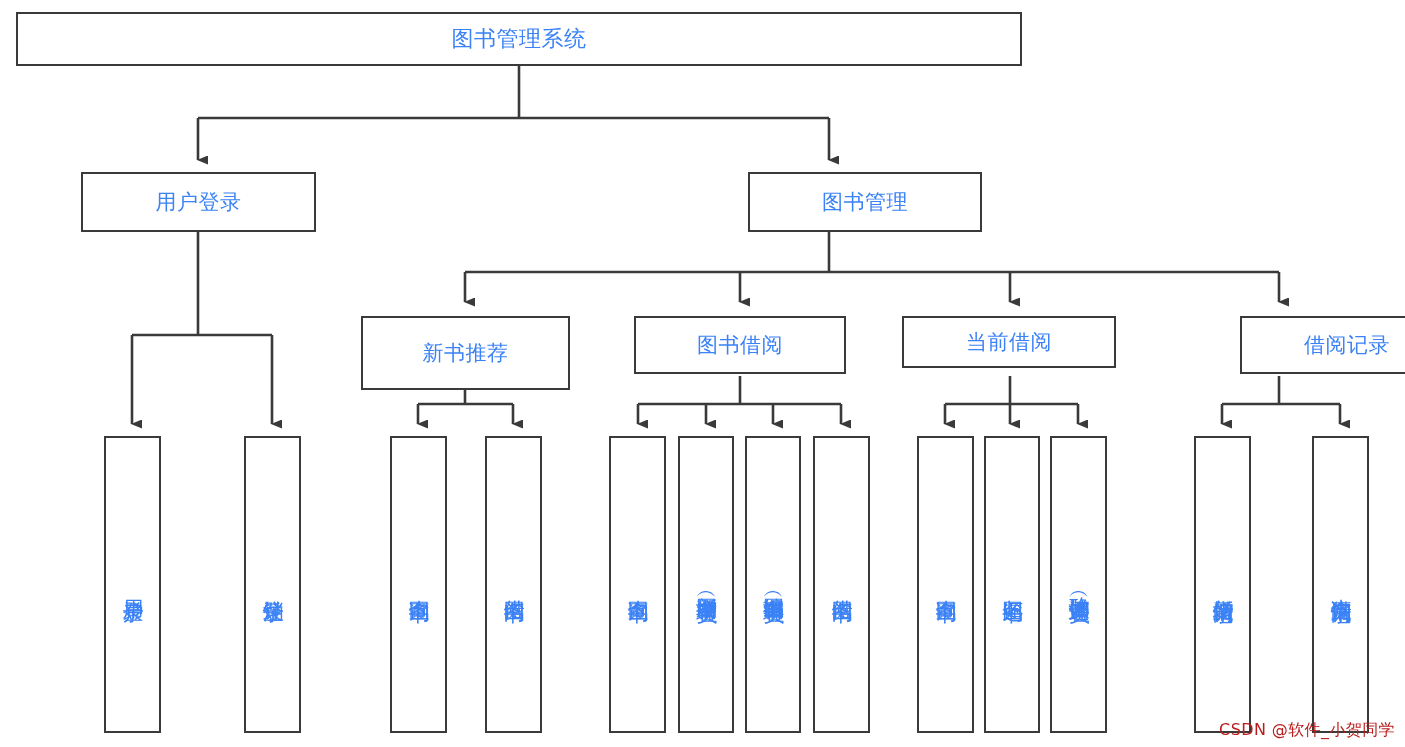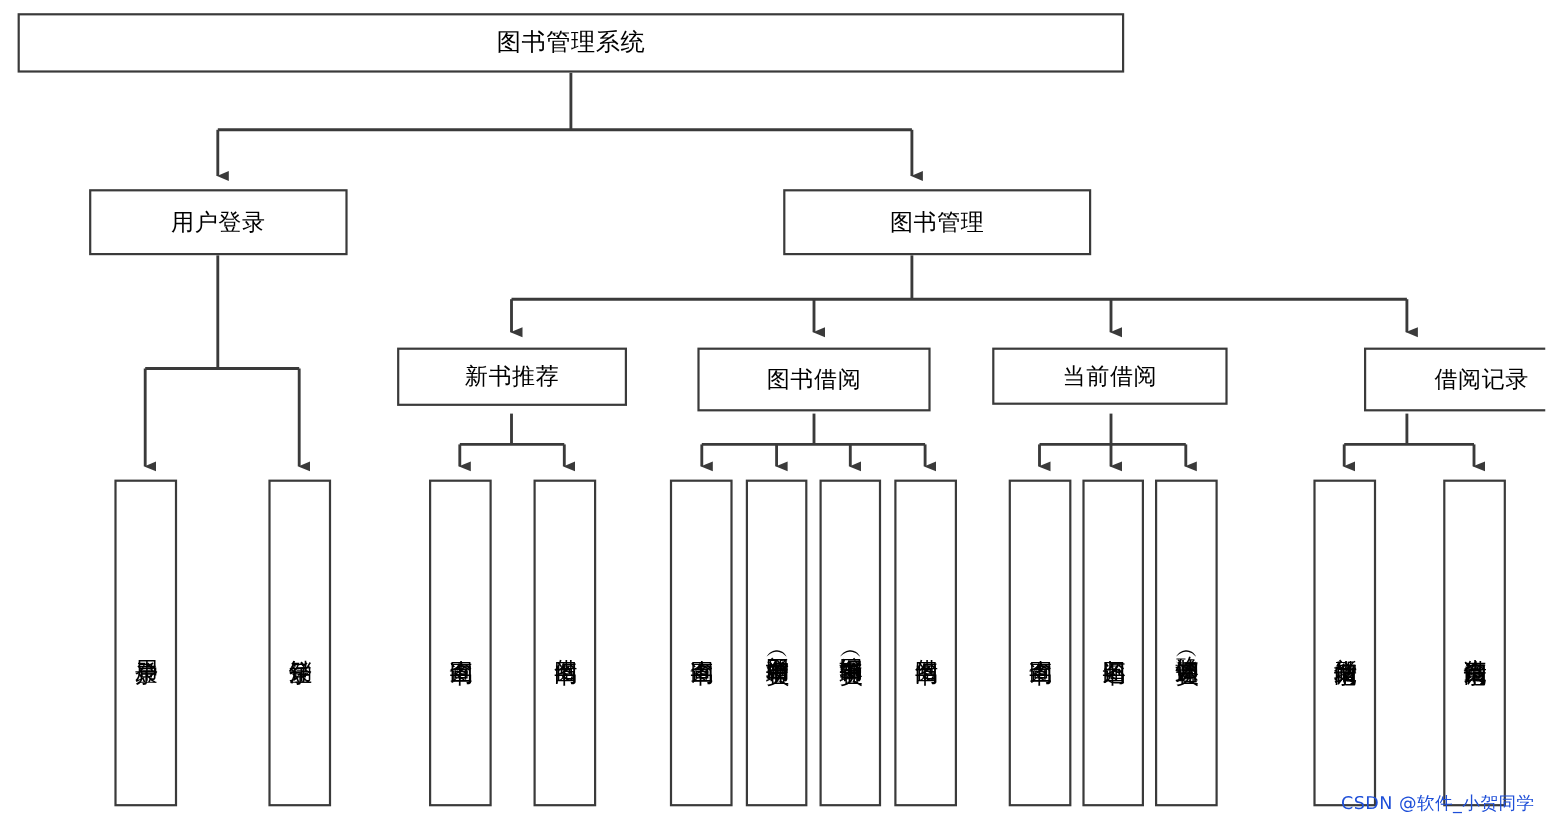--- a/index.html
+++ b/index.html
@@ -25,21 +25,21 @@
     pointer-events: none;
   }
   .node {
     position: absolute;
     box-sizing: border-box;
     background: #ffffff;
     border: 2px solid #3a3a3a;
     display: flex;
     align-items: center;
     justify-content: center;
-    color: #000000;
+    color: #3b82f6;
   }
   .node .label {
     display: block;
     text-align: center;
     line-height: 1.18;
     letter-spacing: 0.5px;
   }
   .node.horizontal .label {
     writing-mode: horizontal-tb;
     font-size: 21px;
@@ -55,21 +55,21 @@
     line-height: 1.12;
     letter-spacing: 1px;
     max-height: 280px;
   }
   .node.root .label { font-size: 22px; }
   .watermark {
     position: absolute;
     right: 10px;
     bottom: 6px;
     font-size: 16px;
-    color: #1d4ed8;
+    color: #b91c1c;
     white-space: nowrap;
     font-family: "DejaVu Sans", "Liberation Sans", sans-serif;
     letter-spacing: 0.4px;
   }
 </style>
 </head>
 <body>
 
 <div id="canvas">
 
@@ -123,25 +123,25 @@
     </g>
   </svg>
 
   <div class="node horizontal root" style="left:16px; top:12px; width:1006px; height:54px;">
     <span class="label">图书管理系统</span>
   </div>
 
   <div class="node horizontal" style="left:81px; top:172px; width:235px; height:60px;">
     <span class="label">用户登录</span>
   </div>
-  <div class="node horizontal" style="left:712px; top:172px; width:280px; height:60px;">
+  <div class="node horizontal" style="left:748px; top:172px; width:234px; height:60px;">
     <span class="label">图书管理</span>
   </div>
 
-  <div class="node horizontal" style="left:361px; top:316px; width:209px; height:53px;">
+  <div class="node horizontal" style="left:361px; top:316px; width:209px; height:74px;">
     <span class="label">新书推荐</span>
   </div>
   <div class="node horizontal" style="left:634px; top:316px; width:212px; height:58px;">
     <span class="label">图书借阅</span>
   </div>
   <div class="node horizontal" style="left:902px; top:316px; width:214px; height:52px;">
     <span class="label">当前借阅</span>
   </div>
   <div class="node horizontal" style="left:1240px; top:316px; width:214px; height:58px;">
     <span class="label">借阅记录</span>

